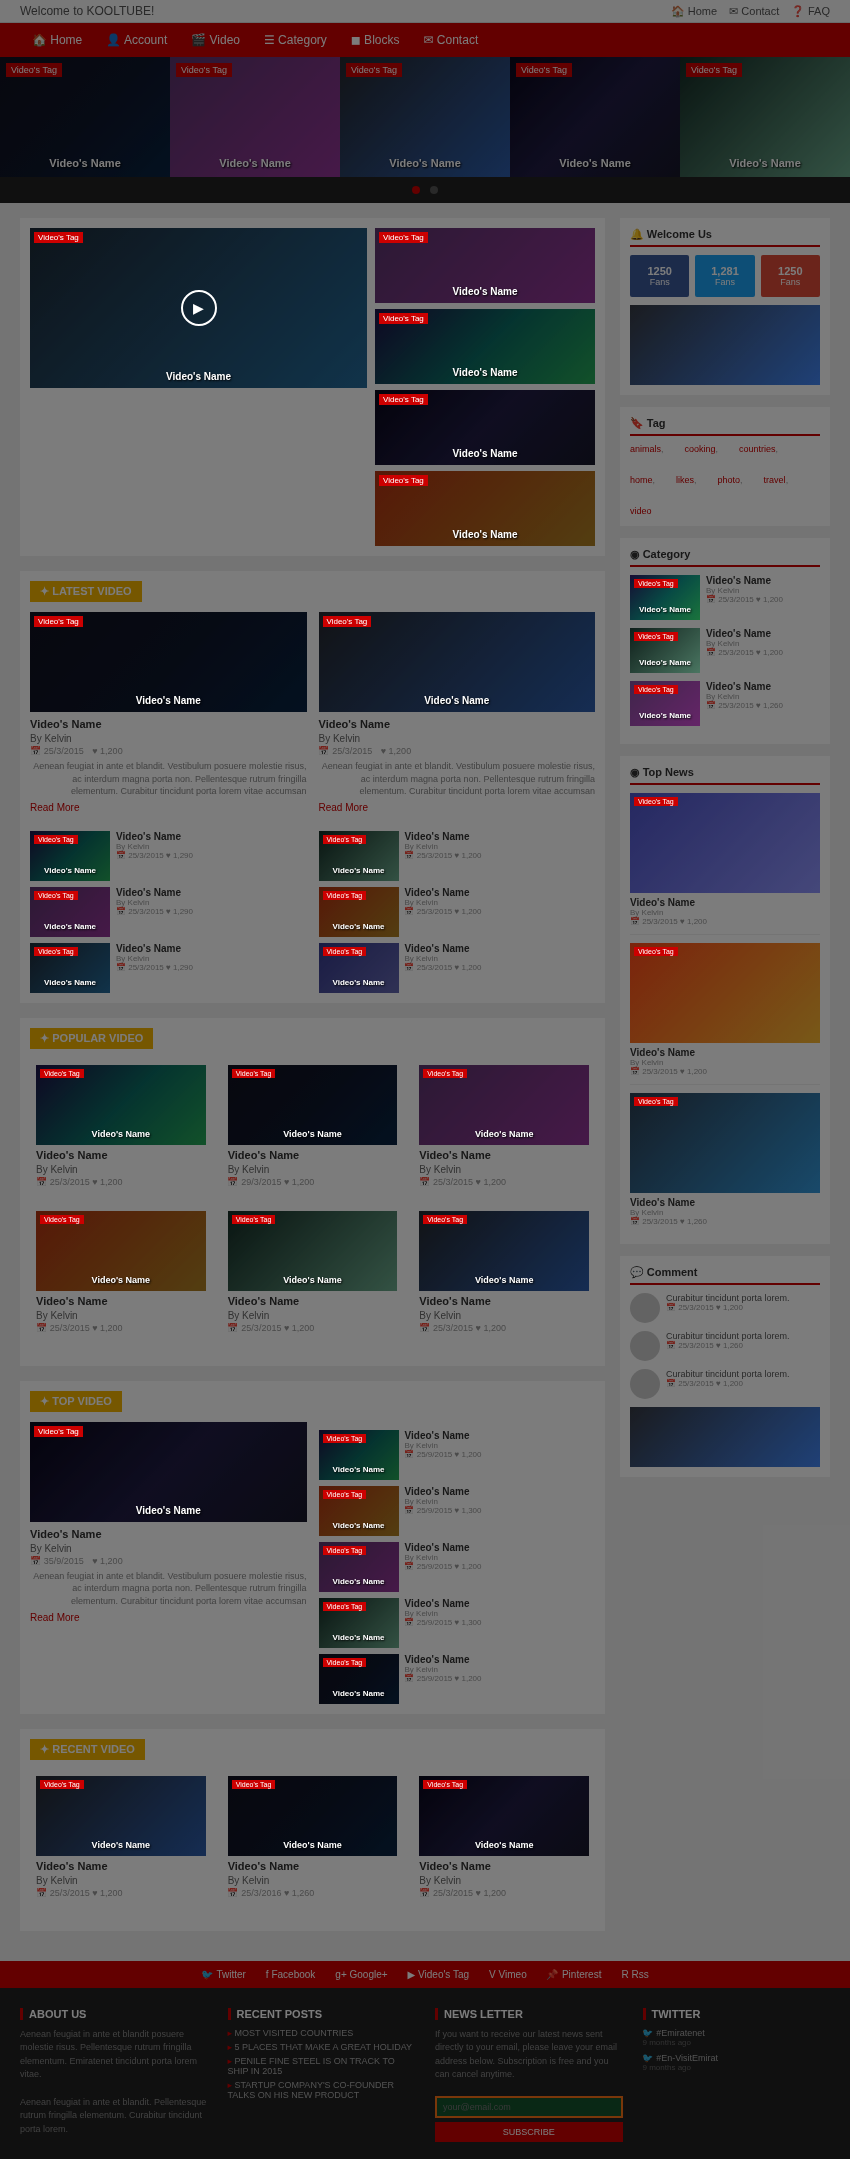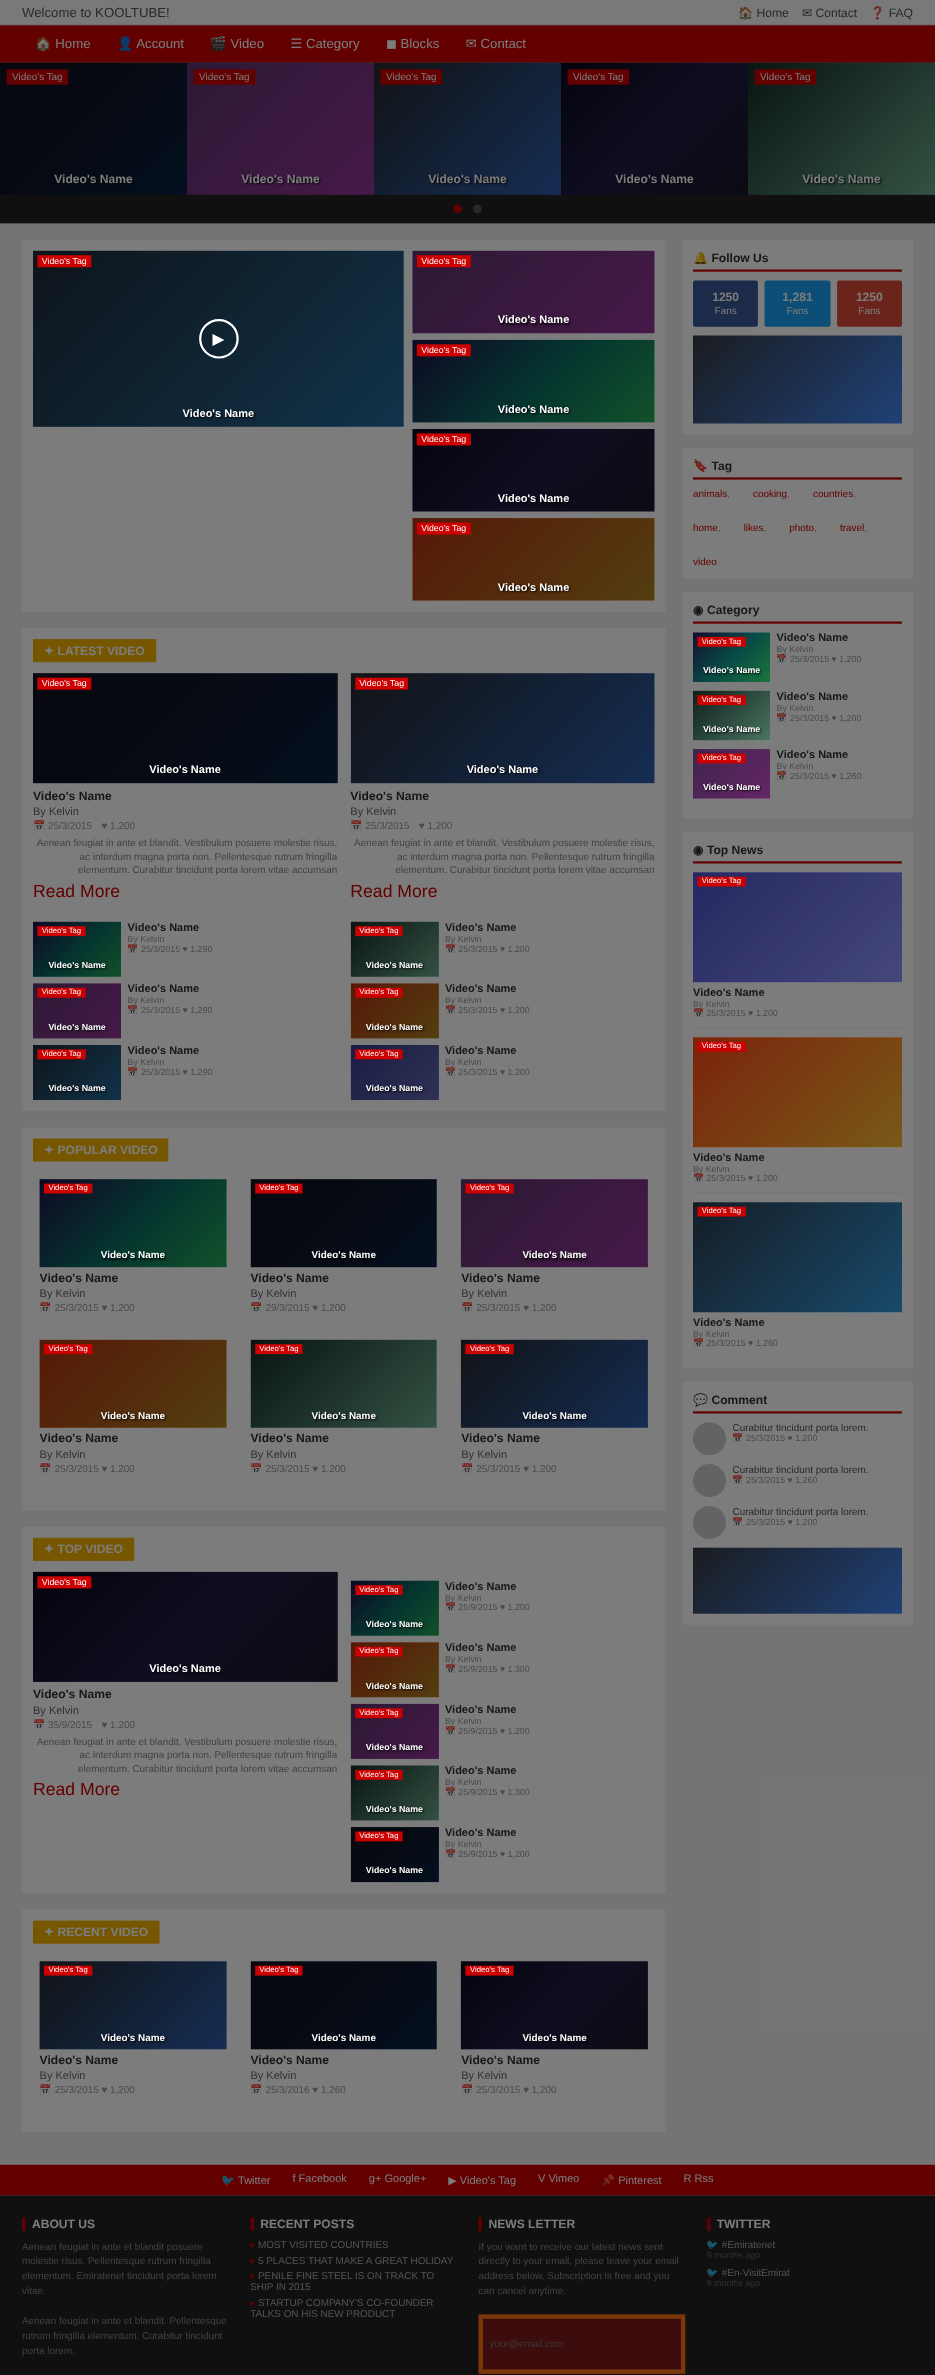--- a/index.html
+++ b/index.html
@@ -48,21 +48,21 @@
     
     .latest-section { background: #fff; padding: 10px; margin-bottom: 15px; }
     .latest-grid { display: flex; gap: 12px; }
     .latest-item { flex: 1; }
     .latest-thumb { width: 100%; height: 100px; background: #333; position: relative; overflow: hidden; margin-bottom: 6px; }
     .meta { font-size: 9px; color: #999; margin: 2px 0; }
     .meta span { margin-right: 6px; }
     .video-title { font-size: 11px; font-weight: bold; color: #333; margin: 3px 0; }
     .by-author { font-size: 10px; color: #666; }
     .description { font-size: 9px; color: #888; line-height: 1.4; margin: 4px 0; text-align: right; }
-    .read-more { color: #cc0000; font-size: 16px; cursor: pointer; }
+    .read-more { color: #cc0000; font-size: 10px; cursor: pointer; }
     
     
     .small-list { display: flex; flex-direction: column; gap: 6px; margin-top: 8px; }
     .small-item { display: flex; gap: 6px; align-items: flex-start; }
     .small-thumb { width: 80px; height: 50px; background: #333; position: relative; overflow: hidden; flex-shrink: 0; }
     .small-item-info { flex: 1; }
     .small-title { font-size: 10px; font-weight: bold; color: #333; }
     .small-meta { font-size: 8px; color: #999; }
     
     
@@ -121,21 +121,21 @@
     .footer-social { background: #cc0000; padding: 8px 20px; display: flex; justify-content: center; gap: 20px; }
     .footer-social-item { color: #fff; font-size: 10px; cursor: pointer; display: flex; align-items: center; gap: 4px; }
     
     
     .footer { background: #222; color: #aaa; padding: 20px; display: flex; gap: 20px; }
     .footer-col { flex: 1; }
     .footer-col-title { color: #fff; font-size: 11px; font-weight: bold; margin-bottom: 8px; border-left: 3px solid #cc0000; padding-left: 6px; }
     .footer-text { font-size: 9px; line-height: 1.5; color: #888; }
     .footer-link { font-size: 9px; color: #aaa; display: block; margin-bottom: 4px; cursor: pointer; }
     .footer-link:before { content: '▸ '; color: #cc0000; }
-    .footer-input { width: 100%; padding: 18px 6px; background: #7f1d1d; border: 4px solid #f97316; color: #aaa; font-size: 9px; margin-bottom: 4px; }
+    .footer-input { width: 100%; padding: 4px 6px; background: #14532d; border: 2px solid #f97316; color: #aaa; font-size: 9px; margin-bottom: 4px; }
     .footer-subscribe { background: #cc0000; color: #fff; border: none; padding: 5px 10px; font-size: 9px; cursor: pointer; width: 100%; }
     .footer-tweet { font-size: 9px; color: #aaa; margin-bottom: 6px; }
     .footer-tweet-meta { font-size: 8px; color: #666; }
     
     .divider { border: none; border-top: 1px solid #eee; margin: 8px 0; }
     
     .two-col { display: flex; gap: 12px; }
     .two-col > * { flex: 1; }
   </style>
 </head>
@@ -537,21 +537,21 @@
           <div class="meta">📅 25/3/2015 ♥ 1,200</div>
         </div>
       </div>
     </div>
 
   </div>
 
   <div class="sidebar">
 
     <div class="sidebar-section">
-      <div class="sidebar-section-title">🔔 Follow Us</div>
+      <div class="sidebar-section-title">🔔 Welcome Us</div>
       <div class="social-grid">
         <div class="social-btn facebook">
           <span class="social-count">1250</span>
           <span>Fans</span>
         </div>
         <div class="social-btn twitter">
           <span class="social-count">1,281</span>
           <span>Fans</span>
         </div>
         <div class="social-btn google">

